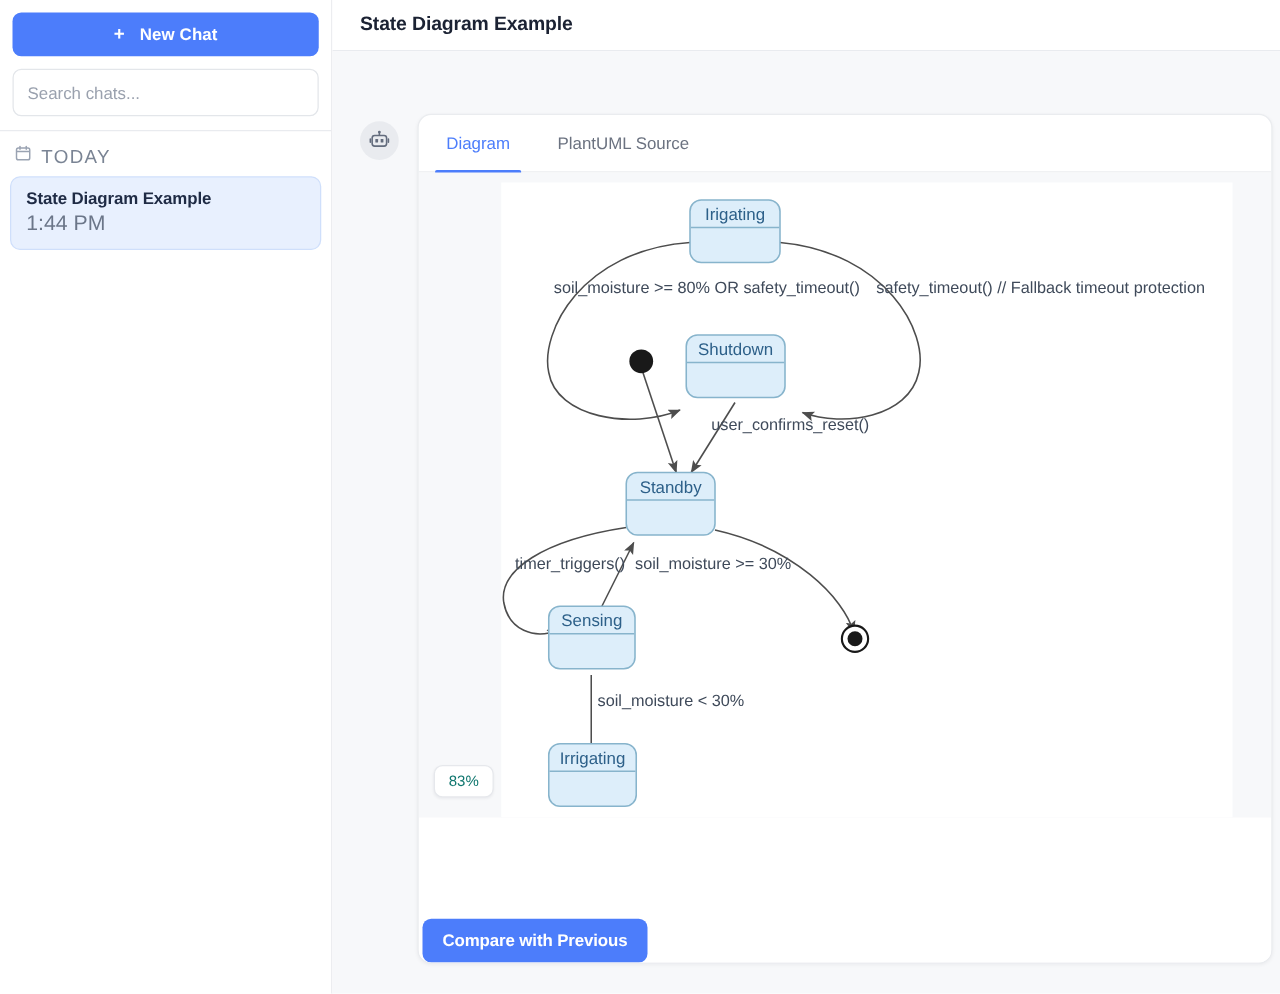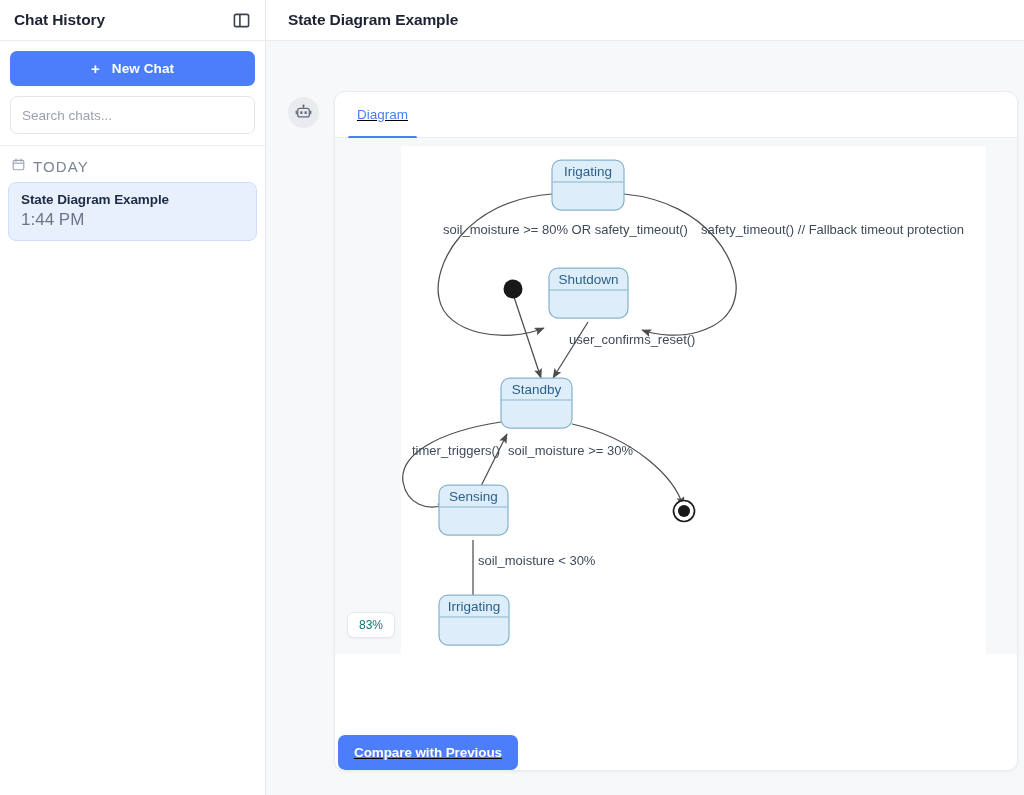--- a/index.html
+++ b/index.html
@@ -108,21 +108,20 @@
     flex: 0 0 31px; margin-top: 6px;
   }
   .card {
     width: 684px;
     background: #ffffff;
     border: 1px solid #eaecef;
     border-radius: 11px;
     box-shadow: 0 1px 3px rgba(16,24,40,0.05);
     overflow: hidden;
     position: relative;
-    text-decoration: underline;
   }
   .tabs {
     display: flex; align-items: center;
     padding: 0 18px;
     border-bottom: 1px solid #ebedf0;
     height: 46px;
   }
   .tab {
     font-size: 13.5px; color: #6b7280;
     padding: 0 4px; height: 46px;
@@ -182,29 +181,20 @@
     font-size: 13.5px; fill: #2d6089;
   }
 </style>
 </head>
 <body>
 
 <div class="app">
 
   <aside class="sidebar">
 
-    <div class="sb-header">
-      <div class="sb-title">Chat History</div>
-      <div class="panel-toggle">
-        <svg width="17" height="17" viewBox="0 0 18 18" fill="none">
-          <rect x="1.5" y="2.5" width="15" height="13" rx="1.8" stroke="#3b4252" stroke-width="1.7"></rect>
-          <line x1="7.3" y1="2.7" x2="7.3" y2="15.3" stroke="#3b4252" stroke-width="1.7"></line>
-        </svg>
-      </div>
-    </div>
 
     <div class="sb-top">
       <button class="new-chat-btn">
         <span class="new-chat-plus">+</span>
         <span>New Chat</span>
       </button>
     </div>
 
     <div class="search-wrap">
       <input class="search-input" type="text" placeholder="Search chats..." style="">
@@ -253,20 +243,23 @@
             <line x1="18.5" y1="8.4" x2="18.5" y2="11.6" stroke="#636c7d" stroke-width="1.5" stroke-linecap="round"></line>
           </svg>
         </div>
 
         <div class="card">
 
           <div class="tabs">
             <div class="tab active">
               <span>Diagram</span>
             </div>
+            <div class="tab">
+              <span>PlantUML Source</span>
+            </div>
           </div>
 
           <div class="diagram-stage">
             <div class="canvas-white"></div>
 
             <svg width="684" height="516" viewBox="0 0 684 516" style="position:absolute;left:0;top:0;">
               <defs>
                 <marker id="arrow" markerWidth="9" markerHeight="9" refX="7.4" refY="3.2" orient="auto" markerUnits="strokeWidth">
                   <path d="M0,0 L8,3.2 L0,6.4 L1.6,3.2 z" fill="#4d4d4d"></path>
                 </marker>

